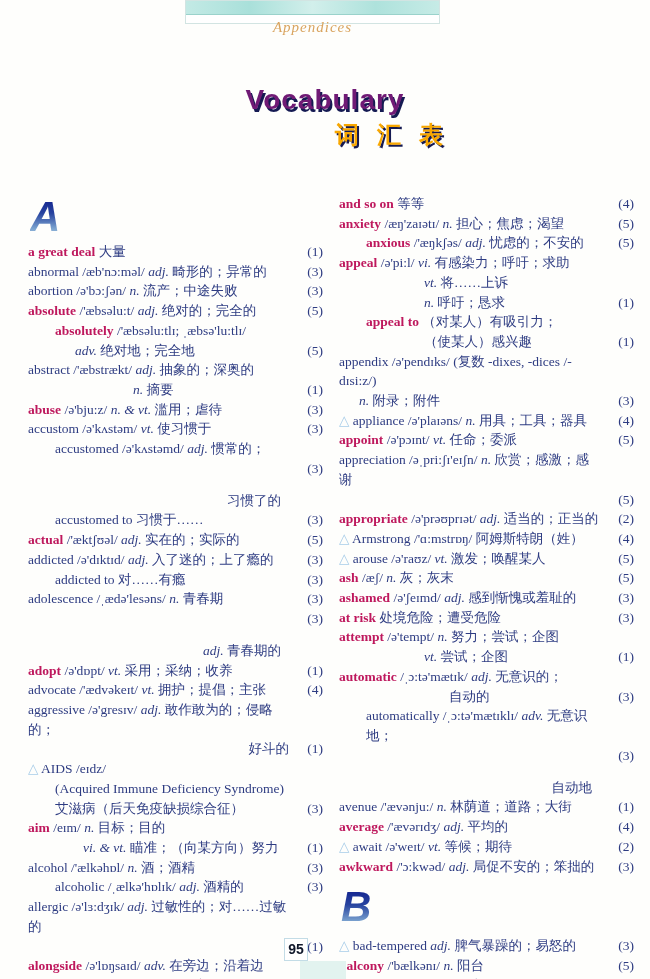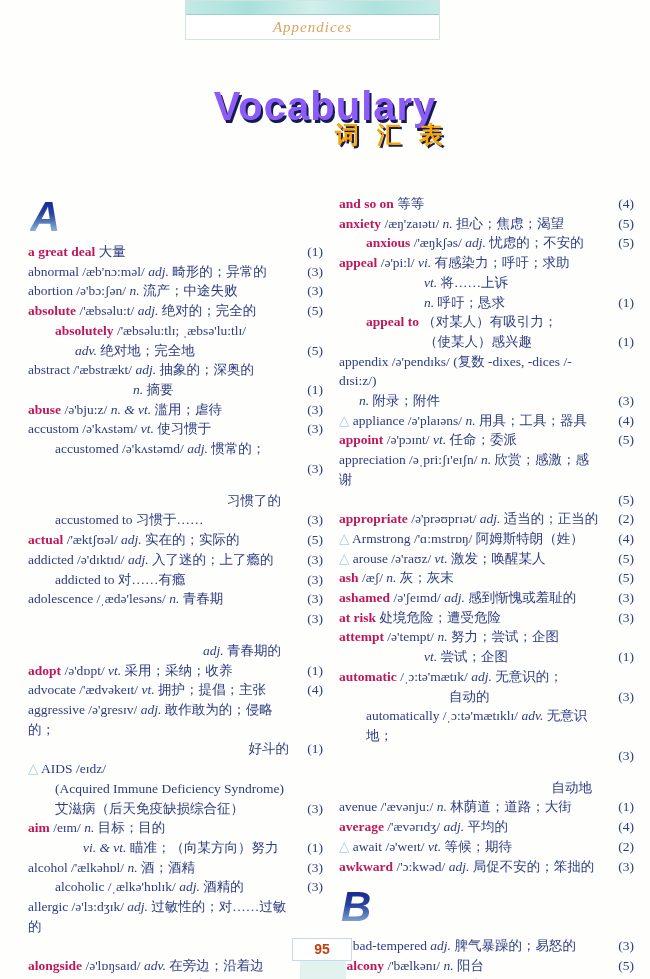--- a/index.html
+++ b/index.html
@@ -4,39 +4,39 @@
 <style>
   html,body{margin:0;padding:0;}
   body{
     width:650px;height:979px;position:relative;overflow:hidden;
     background:#fefefc;
     font-family:"Liberation Serif", serif;
     color:#2e3c82;
   }
   
   .header-band{
-    position:absolute;left:185px;top:0;width:255px;height:40px;
+    position:absolute;left:185px;top:0;width:255px;height:24px;
     background:#fff;border:1px solid #d2e4e2;box-sizing:border-box;
   }
   .header-aqua{
     height:13px;
     background:linear-gradient(90deg,#c3eae5 0%,#a9e0da 25%,#d2efeb 50%,#aee2dc 75%,#c6ebe6 100%);
     border-bottom:1px solid #9ad2cb;
   }
   .header-label{
     text-align:center;font-style:italic;
     color:#d9a45f;font-size:15px;line-height:25px;
     letter-spacing:1px;
   }
   
   .title-en{
     position:absolute;top:84px;left:0;width:100%;text-align:center;
     font-family:"Liberation Sans",sans-serif;font-weight:bold;
-    font-size:40px;letter-spacing:1px;
-    color:#8b5cf6;text-shadow:2px 3px 0 #151a52;
+    font-size:28px;letter-spacing:1px;
+    color:#701a75;text-shadow:2px 3px 0 #151a52;
   }
   .title-zh{
     position:absolute;top:119px;left:16px;width:100%;text-align:center;
     font-weight:bold;font-size:24px;
     color:#f8a700;text-shadow:2px 2px 0 #151a52;
     letter-spacing:18px;text-indent:18px;margin-left:48px;
   }
   
   .cols{position:absolute;top:194px;left:28px;display:flex;gap:16px;}
   .col{width:295px;font-size:13.5px;line-height:19.7px;}
@@ -50,24 +50,24 @@
   .letter{
     height:48px;line-height:46px;margin-left:2px;
     font-family:"Liberation Sans",sans-serif;
     font-size:42px;font-weight:bold;font-style:italic;
     background:linear-gradient(180deg,#101e8c 5%,#27439f 40%,#7ba3cf 72%,#bcd6ea 95%);
     -webkit-background-clip:text;background-clip:text;color:transparent;
   }
   .letter-b{margin-top:8px;height:52px;}
   
   .page-box{
-    position:absolute;top:938px;left:292px;width:60px;height:23px;
+    position:absolute;top:938px;left:284px;width:24px;height:23px;
     background:#fff;border:1px solid #c3dce6;box-sizing:border-box;
     text-align:center;font-family:"Liberation Sans",sans-serif;
-    font-weight:bold;font-size:14px;line-height:21px;color:#c2410c;
+    font-weight:bold;font-size:14px;line-height:21px;color:#0f172a;
   }
   .page-strip{
     position:absolute;top:961px;left:300px;width:46px;height:18px;
     background:#e2f3ef;
   }
 </style>
 </head>
 <body>
 
 <div class="header-band">

